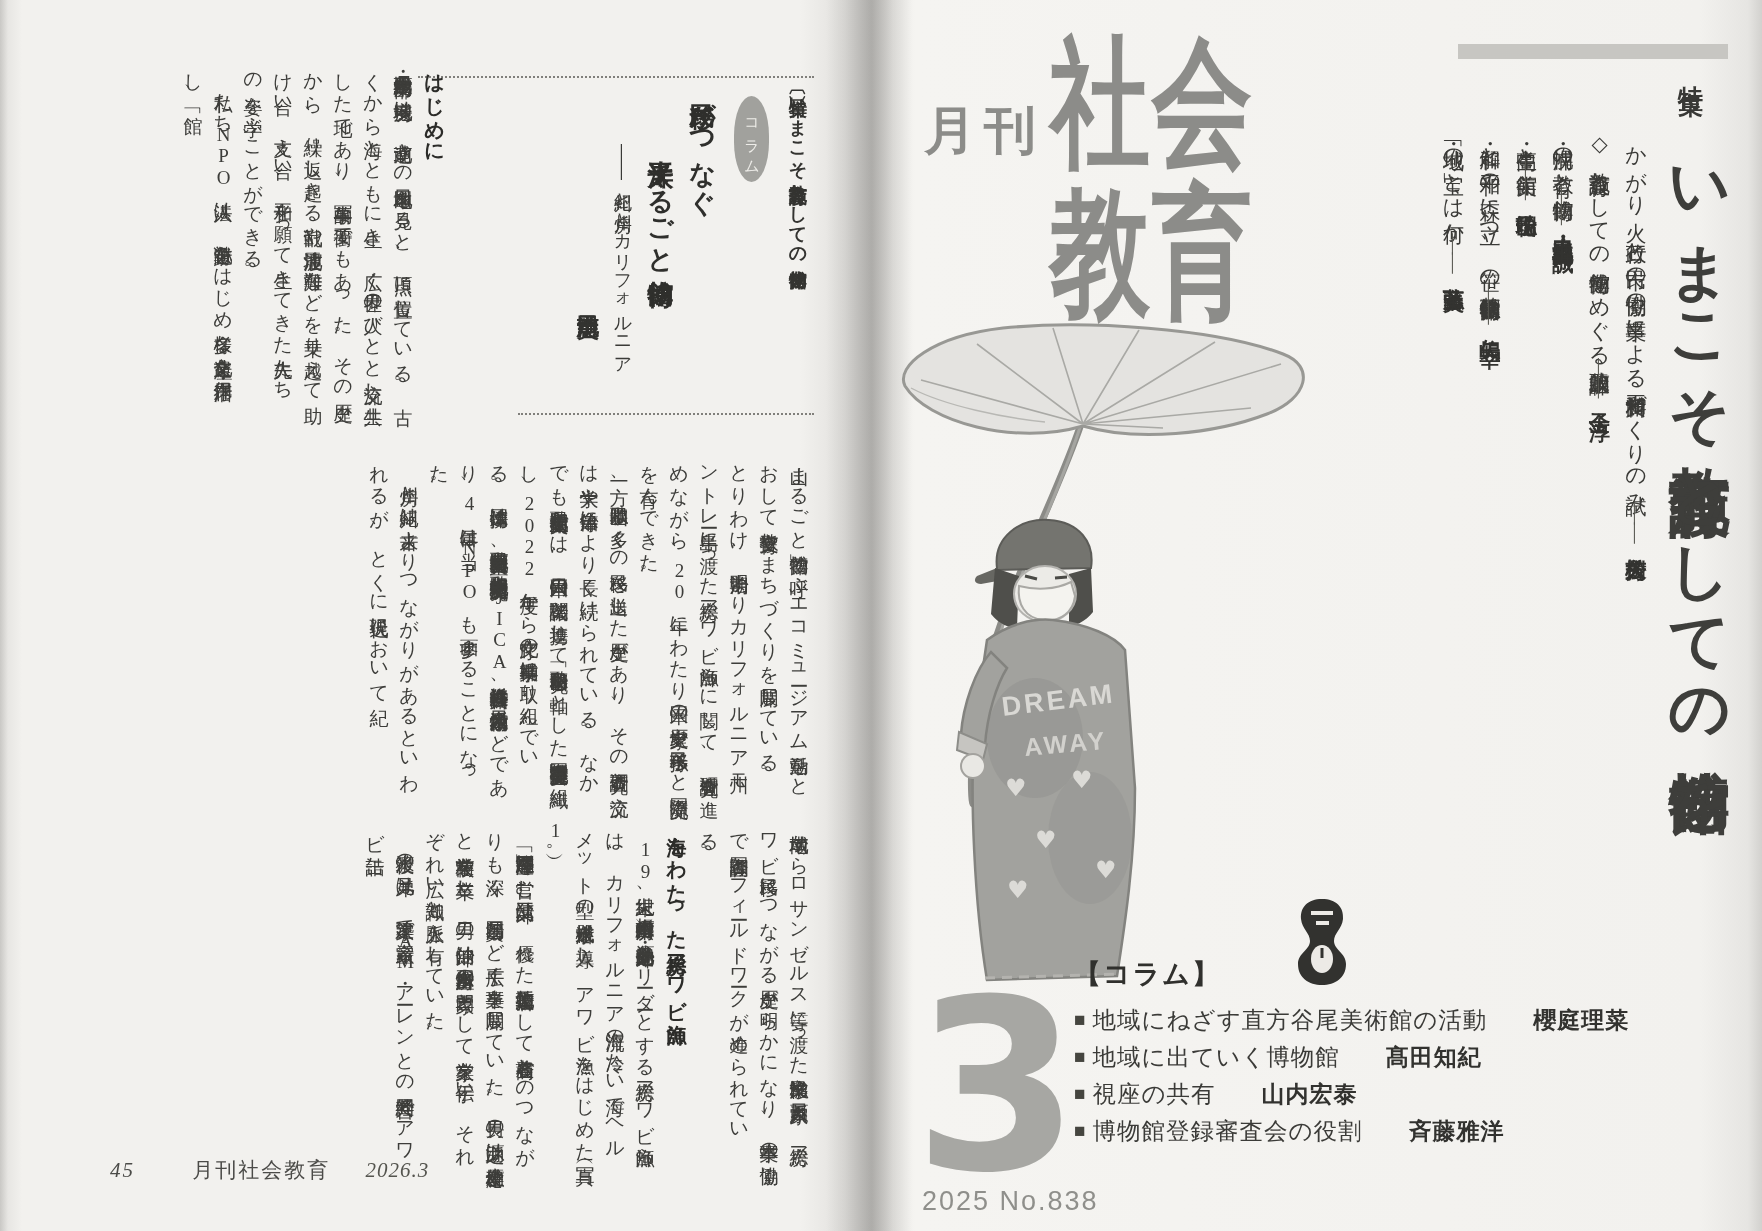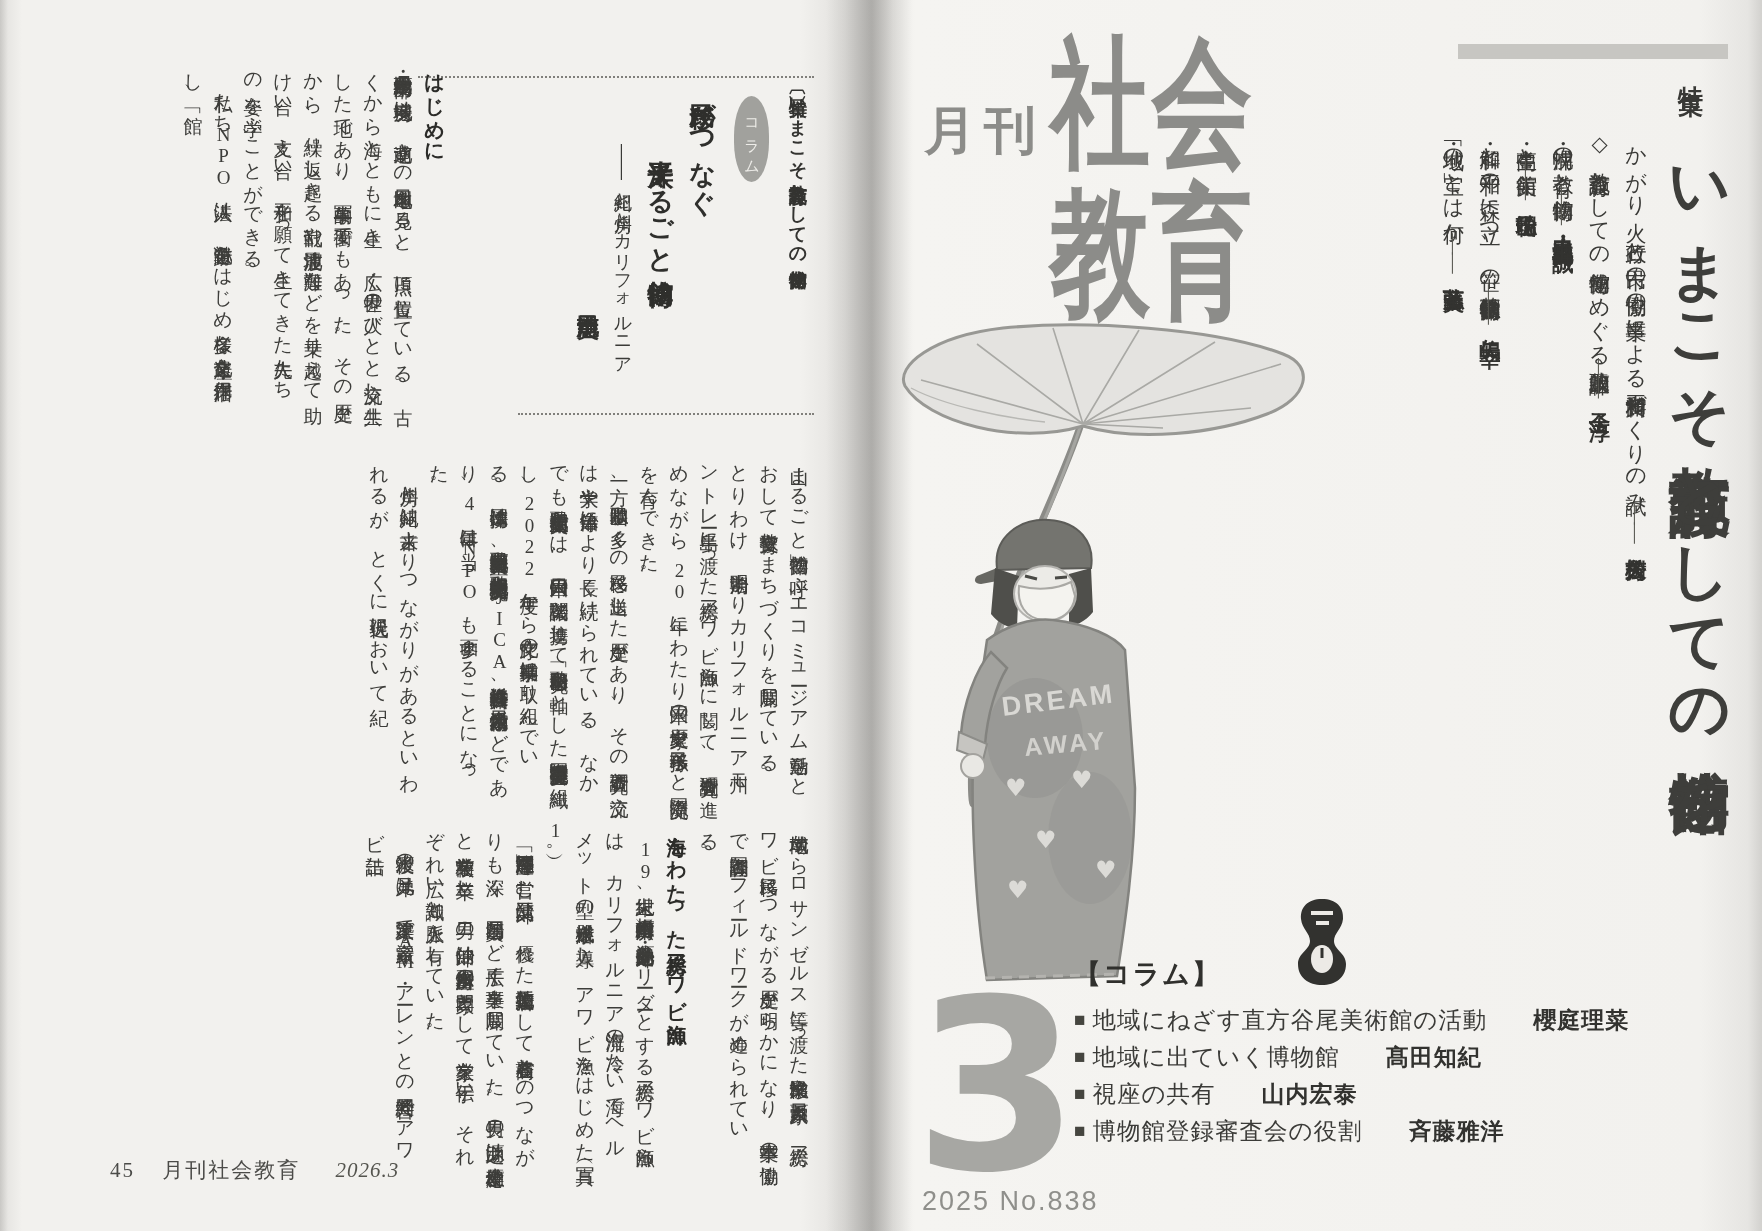--- a/index.html
+++ b/index.html
@@ -46,22 +46,22 @@
     font-size:19px;line-height:30px;letter-spacing:.4px;color:#3d3d3a;overflow:visible;}
   .band p{margin:0;}
   .band1{left:88px;top:60px;width:364px;height:340px;}
   .band2{left:102px;top:452px;width:712px;height:344px;}
   .band3{left:102px;top:820px;width:712px;height:344px;}
   .sec-head{margin:0;font-family:"Liberation Sans","DejaVu Sans",sans-serif;
     font-weight:700;font-size:20px;line-height:34px;color:#2c2c29;}
   .sec-head.inner{padding-top:2px;}
 
   .pg-footer{position:absolute;left:110px;top:1156px;font-size:21px;color:#4b4b48;}
-  .pg-footer .pgnum{letter-spacing:2px;}
-  .pg-footer .pgjournal{margin-left:22px;letter-spacing:2px;text-align:center;}
+  .pg-footer .pgnum{font-style:italic;letter-spacing:2px;}
+  .pg-footer .pgjournal{margin-left:52px;letter-spacing:2px;text-align:center;}
   .pg-footer .pgissue{margin-left:30px;font-style:italic;letter-spacing:1px;color:#55554f;}
 
   
   .masthead-prefix{position:absolute;left:62px;top:96px;
     font-family:"Liberation Sans","DejaVu Sans",sans-serif;font-weight:700;
     font-size:52px;letter-spacing:8px;color:#8c8c89;}
   .masthead-main{position:absolute;left:188px;top:28px;
     font-family:"Liberation Sans","DejaVu Sans",sans-serif;font-weight:700;
     font-size:100px;line-height:107px;letter-spacing:2px;color:#8c8c89;
     transform:scaleY(1.4);transform-origin:top left;}

